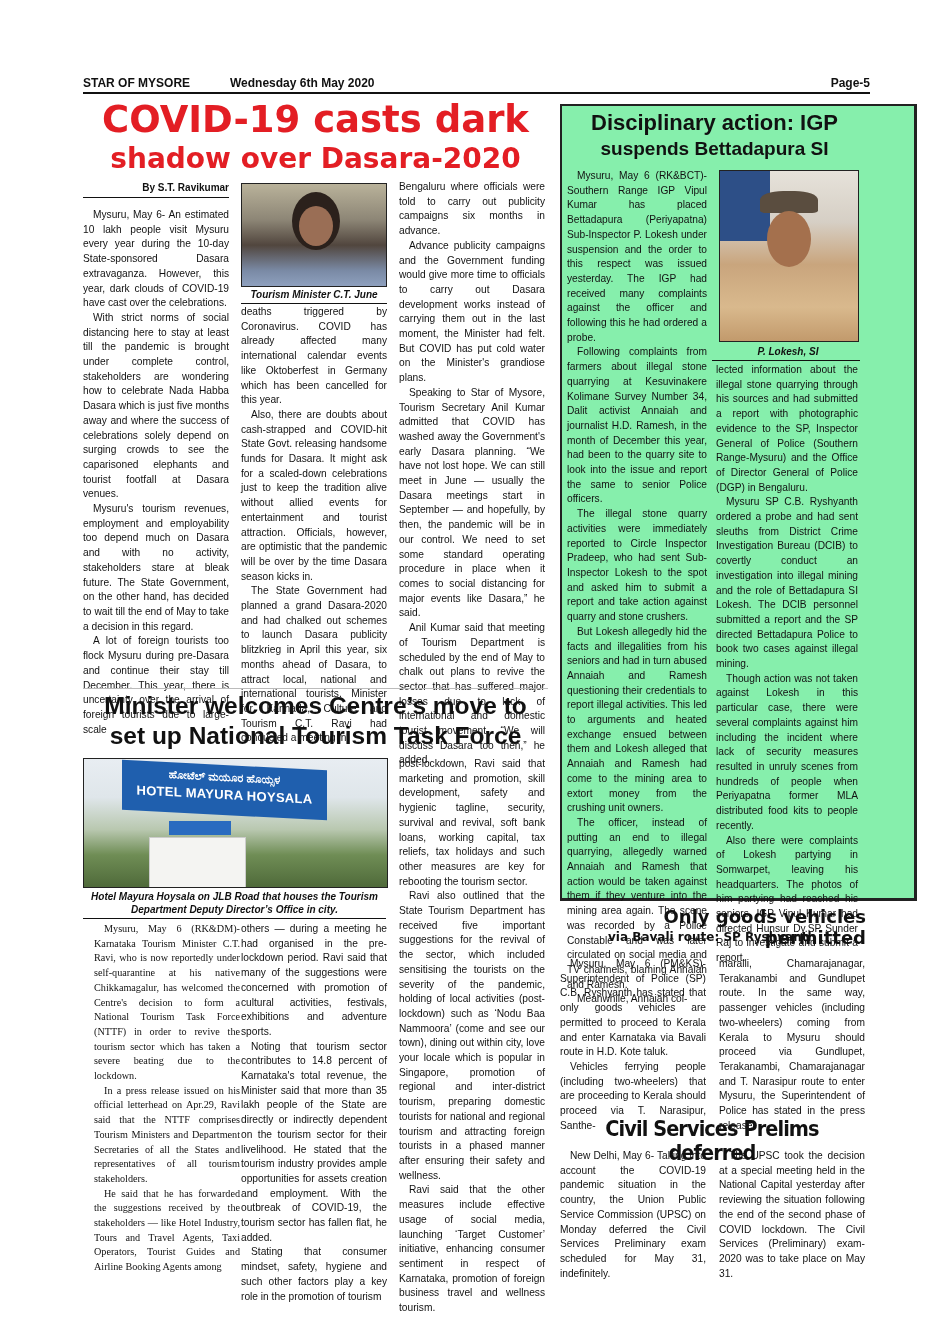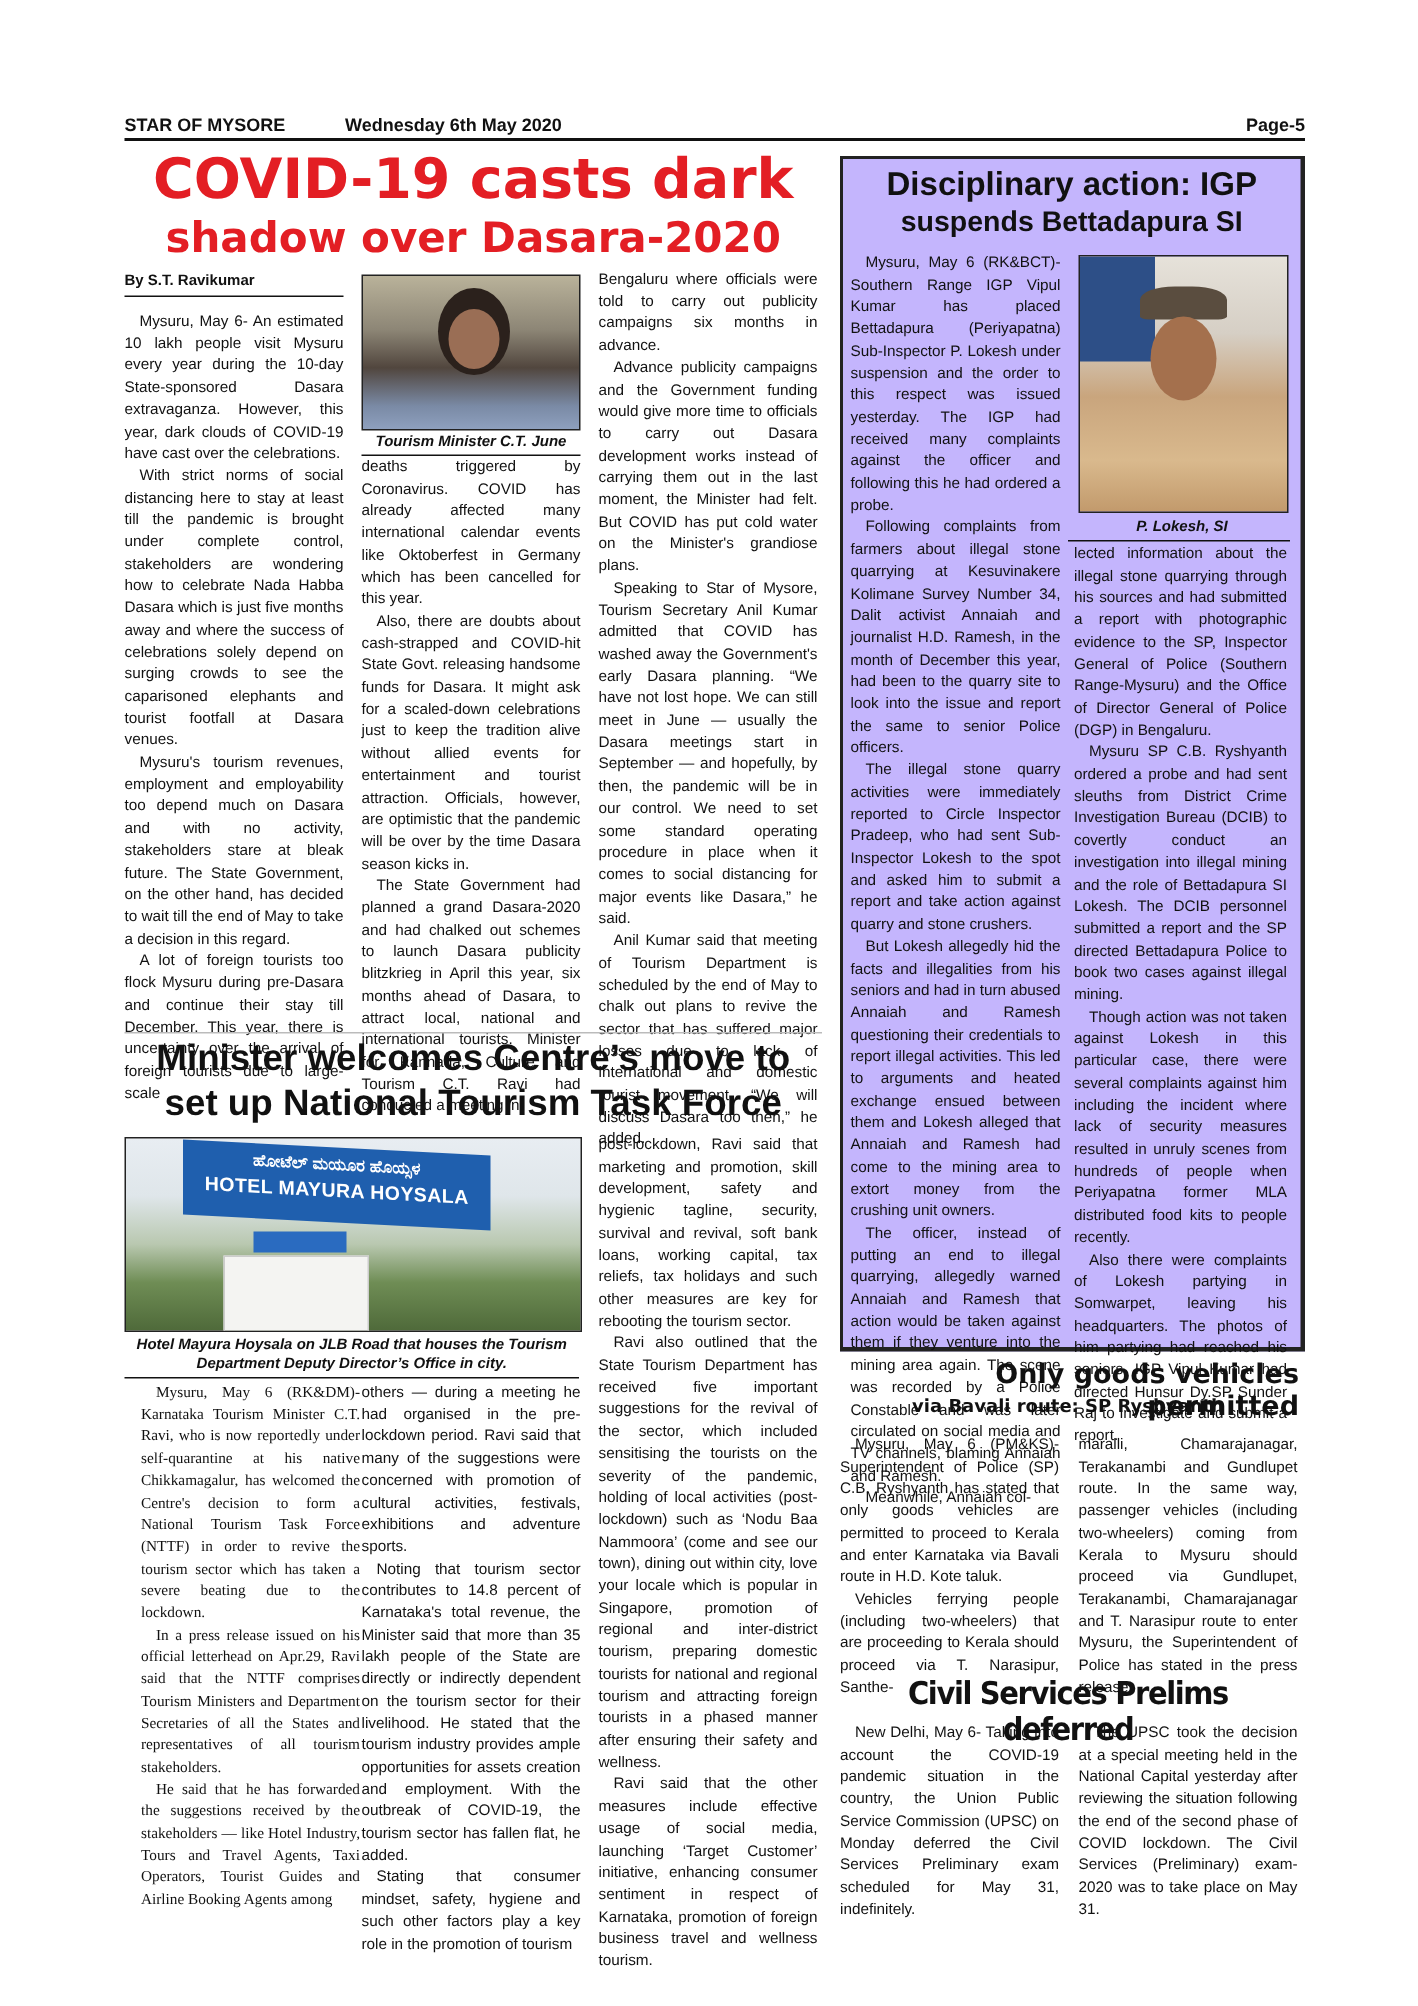--- a/index.html
+++ b/index.html
@@ -6,25 +6,25 @@
   body { width: 945px; height: 1337px; position: relative; overflow: hidden; font-family: "Liberation Sans", sans-serif; color: #111; }
   .abs { position: absolute; }
   .masthead { left: 83px; top: 76px; width: 787px; height: 16px; font-weight: bold; font-size: 12px; border-bottom: 2px solid #111; }
   .masthead .paper { position: absolute; left: 0; top: 0; }
   .masthead .date { position: absolute; left: 147px; top: 0; }
   .masthead .page { position: absolute; right: 0; top: 0; }
   .col p { margin: 0; text-indent: 10px; }
   .col { font-size: 10.2px; line-height: 14.7px; text-align: justify; hyphens: none; }
   .h-red { color: #e31e24; font-weight: 900; text-align: center; font-family: "DejaVu Sans", sans-serif; line-height: 1; }
   .h-black { font-weight: bold; text-align: center; line-height: 1.15; }
-  .byline { font-weight: bold; font-size: 10px; text-align: left; }
+  .byline { font-weight: bold; font-size: 10px; text-align: right; }
   .rule { border-top: 1px solid #111; }
   .photo { border: 1px solid #222; overflow: hidden; }
   .caption { font-style: italic; font-weight: bold; font-size: 10px; text-align: center; }
-  .boxed { background: #c4b5fd; border: 2px solid #222; border-right-width: 3px; border-bottom-width: 3px; }
+  .boxed { background: #86efac; border: 2px solid #222; border-right-width: 3px; border-bottom-width: 3px; padding-left: 47px; }
   .photo-ravi { background: linear-gradient(180deg, #b9b29a 0%, #8d8676 35%, #51463e 60%, #7a8aa5 85%, #8ea0be 100%); }
   .photo-lokesh { background: linear-gradient(180deg, #e6e2da 0%, #d6cfc5 30%, #c9a57d 55%, #d9b98d 80%, #c29a6c 100%); }
   .photo-hotel { background: linear-gradient(180deg, #e8edf2 0%, #dfe6ea 30%, #b9c8b0 55%, #6f8d55 75%, #4f6a3a 100%); }
   .sign-big { position: absolute; left: 38px; top: 6px; width: 205px; height: 50px; background: #1f5fae; color: #fff; font-weight: bold; transform: skewY(3deg); text-align: center; }
   .sign-big .kn { font-size: 11px; margin-top: 6px; }
   .sign-big .en { font-size: 13px; margin-top: 3px; letter-spacing: 0.3px; }
   .sign-small { position: absolute; left: 85px; top: 62px; width: 62px; height: 14px; background: #2a6bc0; color: #fff; font-size: 5px; text-align: center; line-height: 7px; font-weight: bold; }
   .building { position: absolute; left: 65px; top: 78px; width: 95px; height: 52px; background: #f4f4f2; border: 1px solid #ccc; }
   .silhouette-head { position: absolute; border-radius: 50%; }
 </style>

